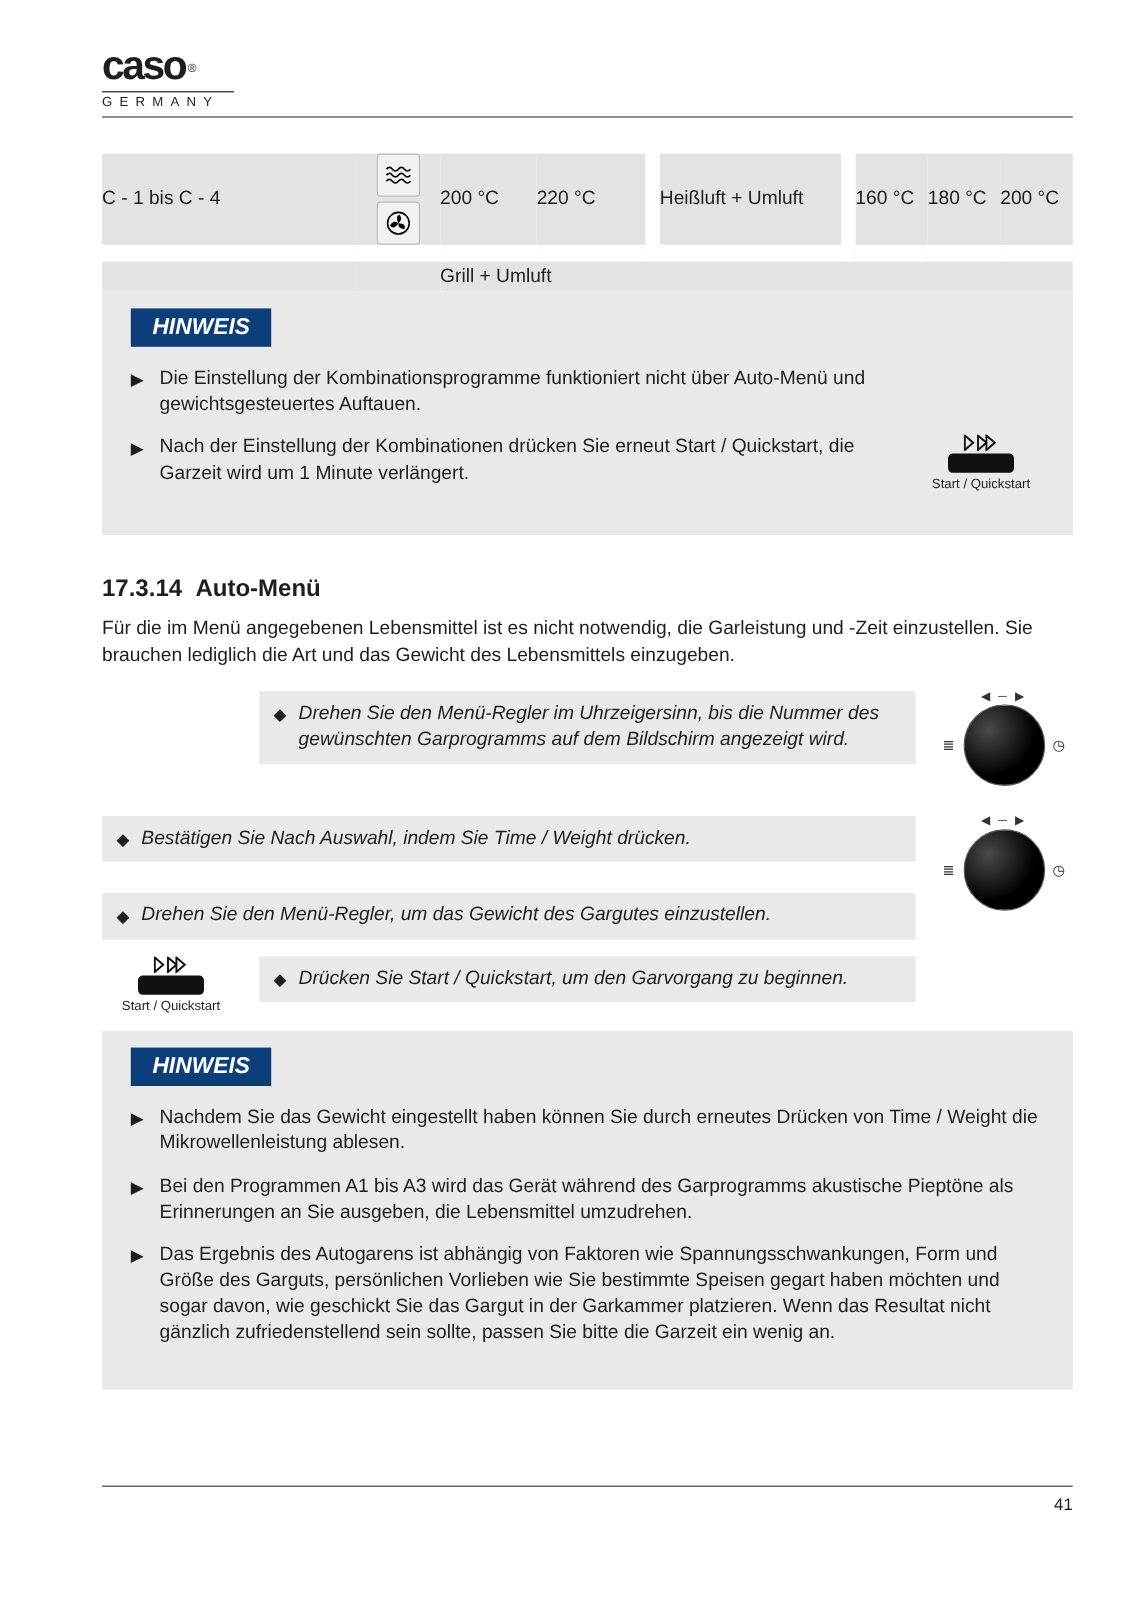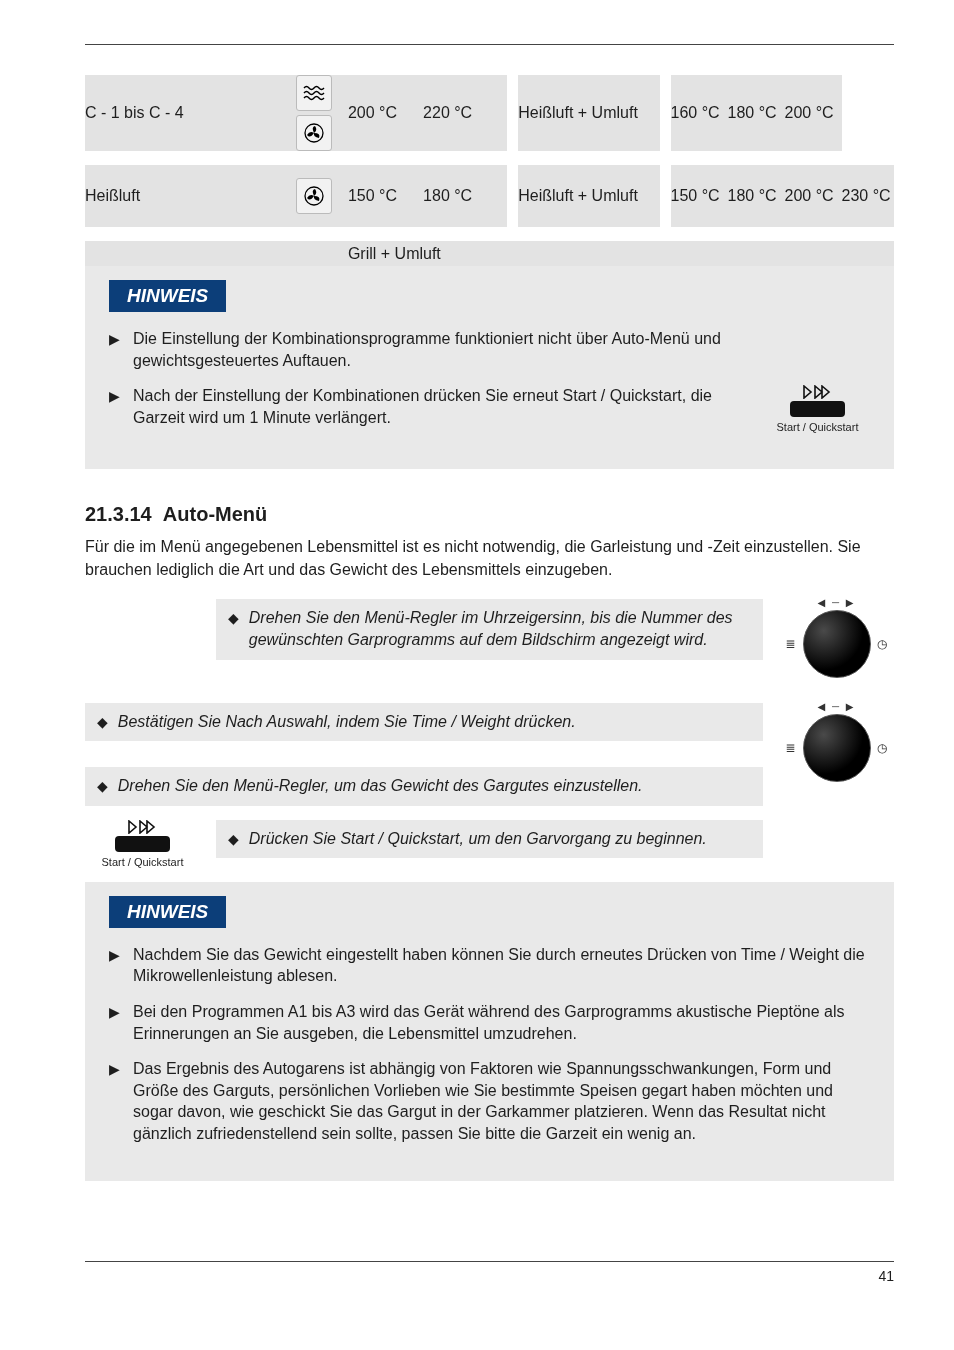--- a/index.html
+++ b/index.html
@@ -54,20 +54,25 @@
 
   .footer { position: relative; margin-top: 80px; }
   .footer-line { height: 1px; background: #444; }
   .footer-page { font-size: 14px; margin-top: 6px; text-align: right; }
 </style>
 </head>
 <body>
 
 <div class="page">
 
+  <div class="logo-block">
+    <span class="logo-main">caso</span><span class="logo-trade">®</span>
+    <div class="logo-sub-line"></div>
+    <div class="logo-sub">GERMANY</div>
+  </div>
   <div class="hr-top"></div>
 
   <table class="modes">
     <tbody>
         <tr class="row">
       <td class="col-label">C - 1 bis C - 4</td>
       <td class="col-icons">
         <div class="icon-cell">
           <div class="icon-box">
             <svg width="22" height="16" viewBox="0 0 22 16">
@@ -84,42 +89,20 @@
       </td>
       <td class="col-desc" style="width:80px">200 °C</td>
       <td class="col-desc" style="width:90px">220 °C</td>
       <td style="width:12px;background:#fff"></td>
       <td class="col-desc" style="width:150px">Heißluft + Umluft</td>
       <td style="width:12px;background:#fff"></td>
       <td class="col-desc" style="width:60px">160 °C</td>
       <td class="col-desc" style="width:60px">180 °C</td>
       <td class="col-desc" style="width:60px">200 °C</td>
     </tr>
-    <tr class="row row-sep">
-      <td class="col-label">Heißluft</td>
-      <td class="col-icons">
-        <div class="icon-cell">
-          <div class="icon-box">
-            <svg width="22" height="22" viewBox="0 0 22 22">
-                  <circle cx="11" cy="11" r="9" stroke="#000" stroke-width="1.3" fill="none"></circle>
-                  <path d="M11 11 q-3 -6 1 -7 q3 4 -1 7 M11 11 q7 0 5 5 q-6 -1 -5 -5 M11 11 q-4 6 -7 2 q3 -5 7 -2" fill="#000"></path>
-                </svg>
-          </div>
-        </div>
-      </td>
-      <td class="col-desc">150 °C</td>
-      <td class="col-desc">180 °C</td>
-      <td style="background:#fff"></td>
-      <td class="col-desc">Heißluft + Umluft</td>
-      <td style="background:#fff"></td>
-      <td class="col-desc">150 °C</td>
-      <td class="col-desc">180 °C</td>
-      <td class="col-desc">200 °C</td>
-      <td class="col-desc" style="width:55px">230 °C</td>
-    </tr>
     <tr class="rowlast row-sep">
       <td class="col-label"></td>
       <td class="col-icons"></td>
       <td class="col-desc" colspan="9">Grill + Umluft</td>
     </tr>
   </tbody>
     </table>
 
   <div class="grey-panel">
     <div class="hinweis-badge">HINWEIS</div>
@@ -139,21 +122,21 @@
               </svg>
           </div>
           <div class="btn-bar"></div>
           <div class="btn-label">Start / Quickstart</div>
         </div>
       </div>
     </div>
   </div>
 
   <div class="section-title">
-    <span>21.3.14</span>&nbsp;&nbsp;<span>Auto-Menü</span>
+    <span>17.3.14</span>&nbsp;&nbsp;<span>Auto-Menü</span>
   </div>
   <p class="section-p">Für die im Menü angegebenen Lebensmittel ist es nicht notwendig, die Garleistung und -Zeit einzustellen. Sie brauchen lediglich die Art und das Gewicht des Lebensmittels einzugeben.</p>
 
   <div class="step-row">
     <div class="step-left"></div>
     <div class="step-mid">
       <div class="grey-slab step-mid-bullet">
         <span class="diamond">◆</span>
         <span class="step-text">Drehen Sie den Menü-Regler im Uhrzeigersinn, bis die Nummer des gewünschten Garprogramms auf dem Bildschirm angezeigt wird.</span>
       </div>

